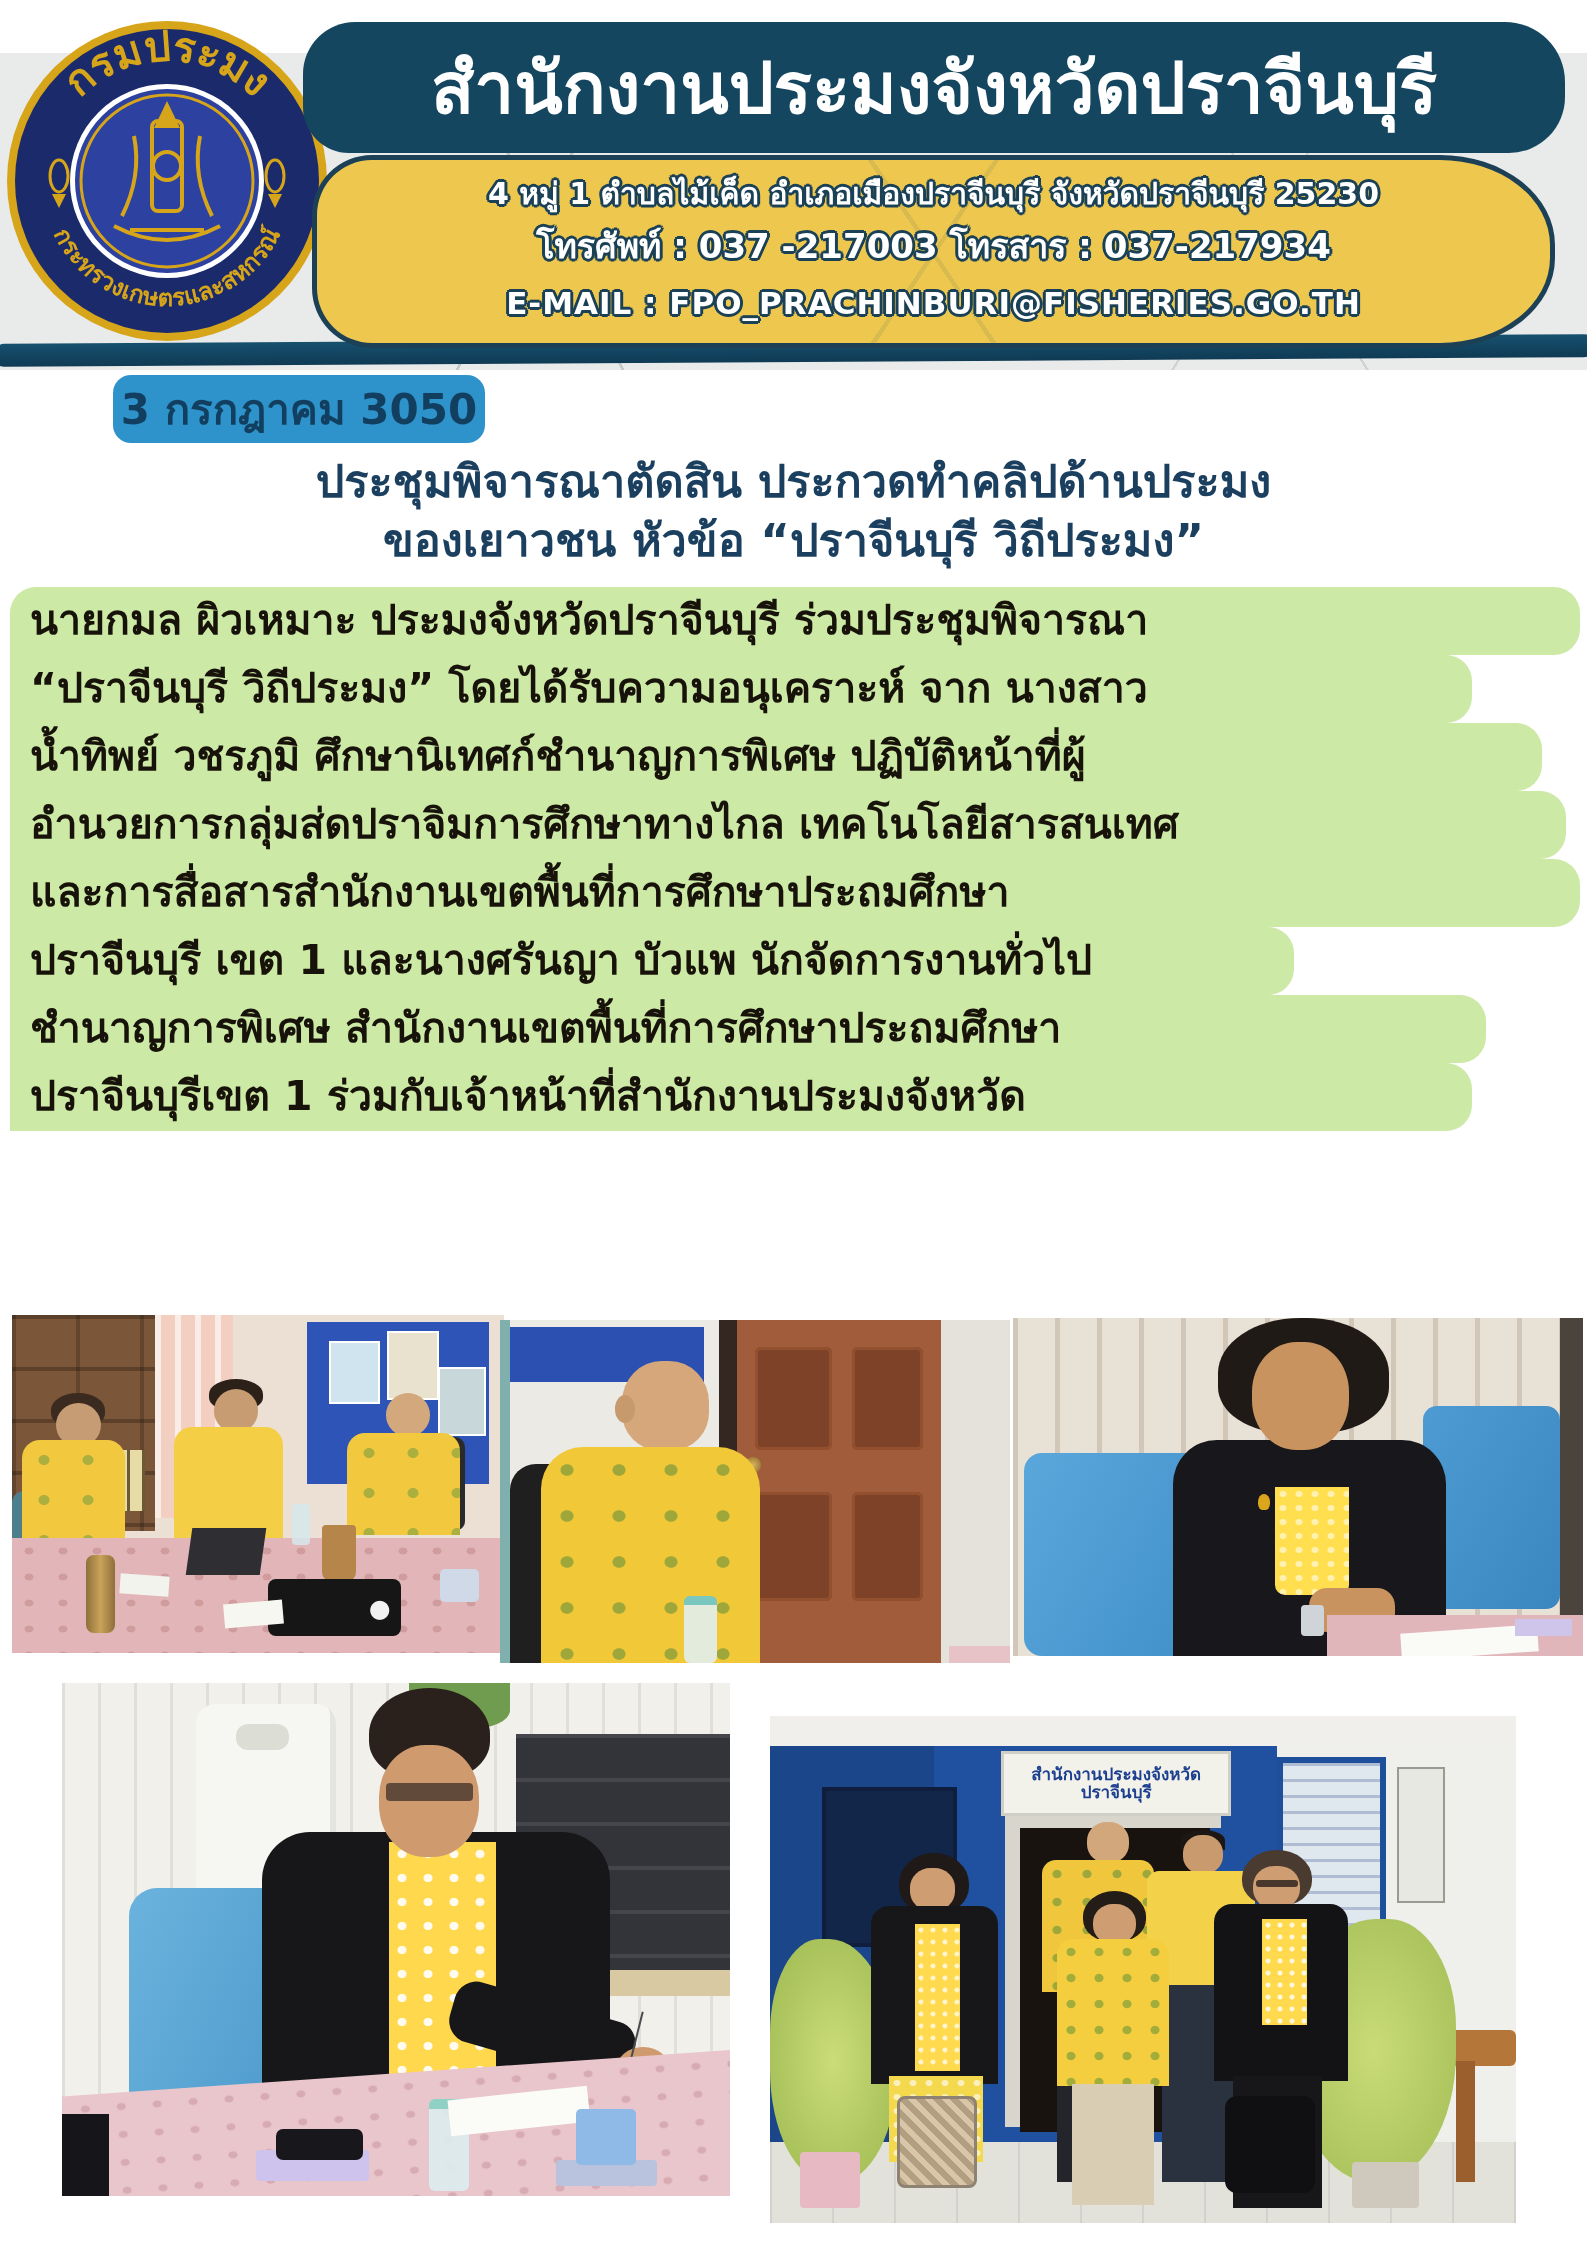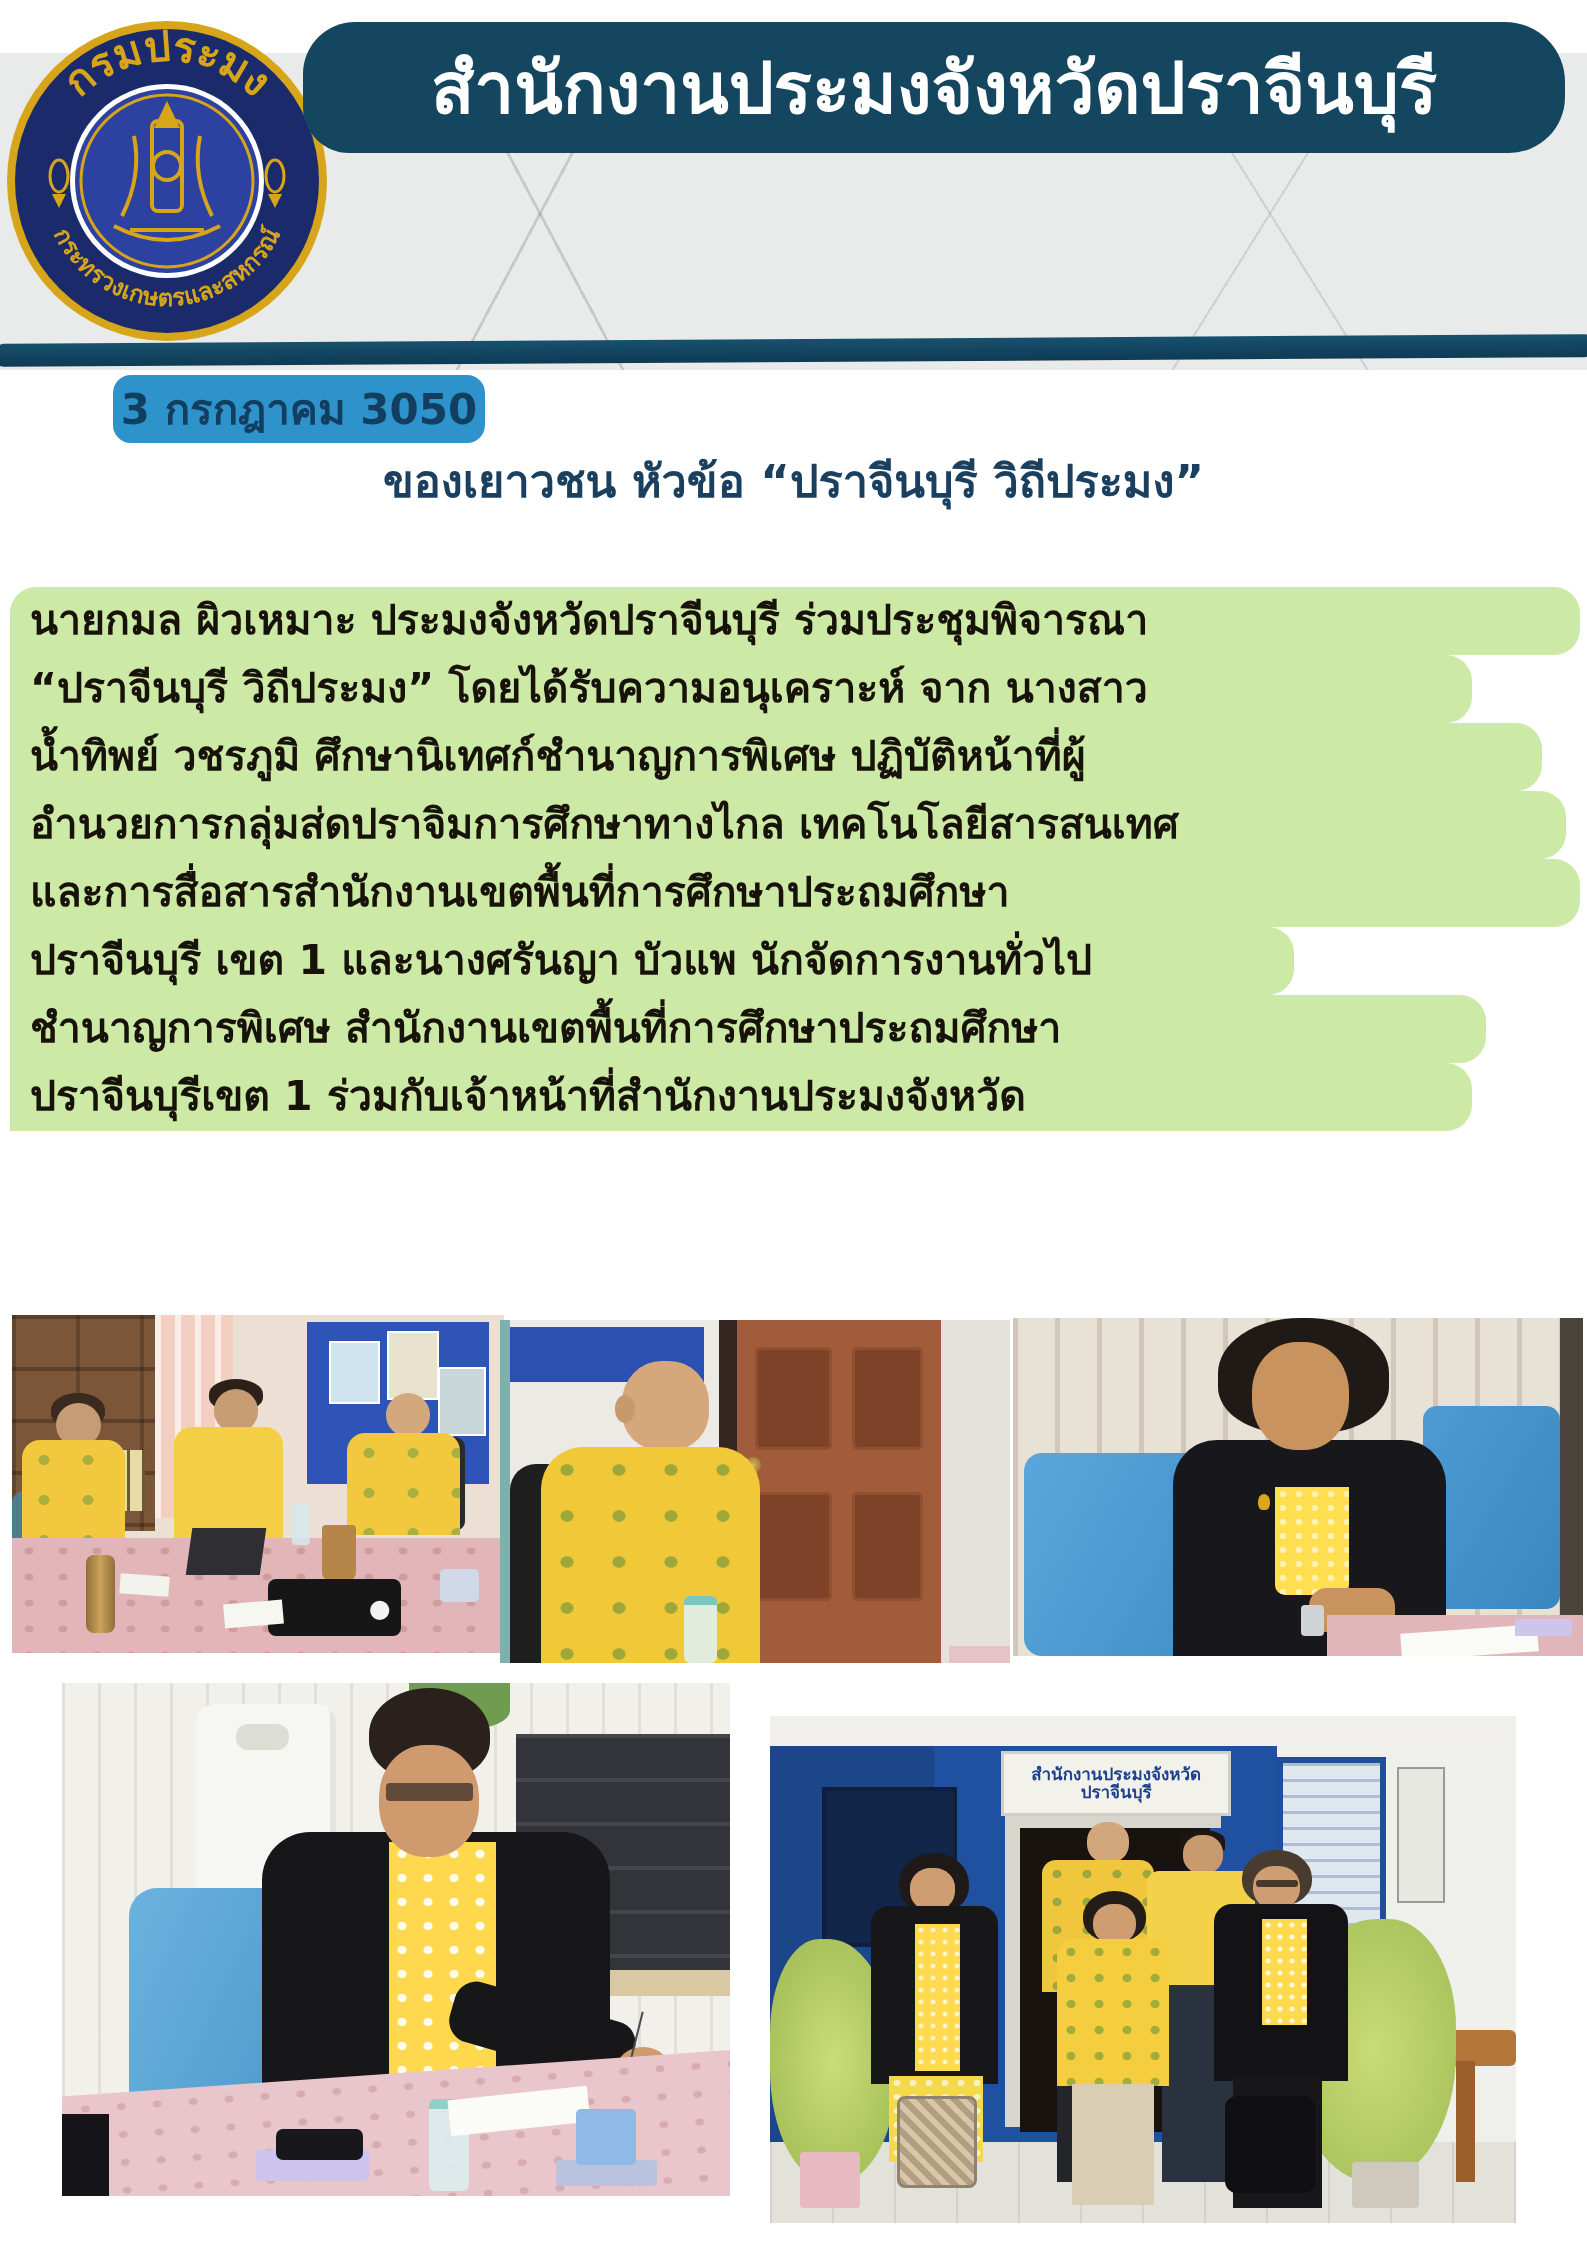--- a/index.html
+++ b/index.html
@@ -265,24 +265,30 @@
       <text font-family="DejaVu Sans, Liberation Sans, sans-serif" font-size="24" font-weight="700" fill="#d7a51a">
         <textPath href="#arcBot" startOffset="50%" text-anchor="middle">กระทรวงเกษตรและสหกรณ์</textPath>
       </text>
     </svg>
   </div>
 
   <div class="abs banner">
     <h1>สำนักงานประมงจังหวัดปราจีนบุรี</h1>
   </div>
 
+  <div class="abs addr">
+    <div class="addr-1">4 หมู่ 1 ตำบลไม้เค็ด อำเภอเมืองปราจีนบุรี จังหวัดปราจีนบุรี 25230</div>
+    <div class="addr-2">โทรศัพท์ : 037 -217003 โทรสาร : 037-217934</div>
+    <div class="addr-3">E-MAIL : FPO_PRACHINBURI@FISHERIES.GO.TH</div>
+  </div>
 
   <div class="abs date-badge">3 กรกฎาคม 3050</div>
 
   <div class="abs title">
+    <div>ประชุมพิจารณาตัดสิน ประกวดทำคลิปด้านประมง</div>
     <div>ของเยาวชน หัวข้อ “ปราจีนบุรี วิถีประมง”</div>
   </div>
 
   <div class="abs article">
     <span class="ln">นายกมล  ผิวเหมาะ ประมงจังหวัดปราจีนบุรี ร่วมประชุมพิจารณา</span>
     <span class="ln">“ปราจีนบุรี วิถีประมง” โดยได้รับความอนุเคราะห์ จาก นางสาว</span>
     <span class="ln">น้ำทิพย์ วชรภูมิ ศึกษานิเทศก์ชำนาญการพิเศษ ปฏิบัติหน้าที่ผู้</span>
     <span class="ln">อำนวยการกลุ่มส่ดปราจิมการศึกษาทางไกล เทคโนโลยีสารสนเทศ</span>
     <span class="ln">และการสื่อสารสำนักงานเขตพื้นที่การศึกษาประถมศึกษา</span>
     <span class="ln">ปราจีนบุรี เขต 1 และนางศรันญา  บัวแพ นักจัดการงานทั่วไป</span>

